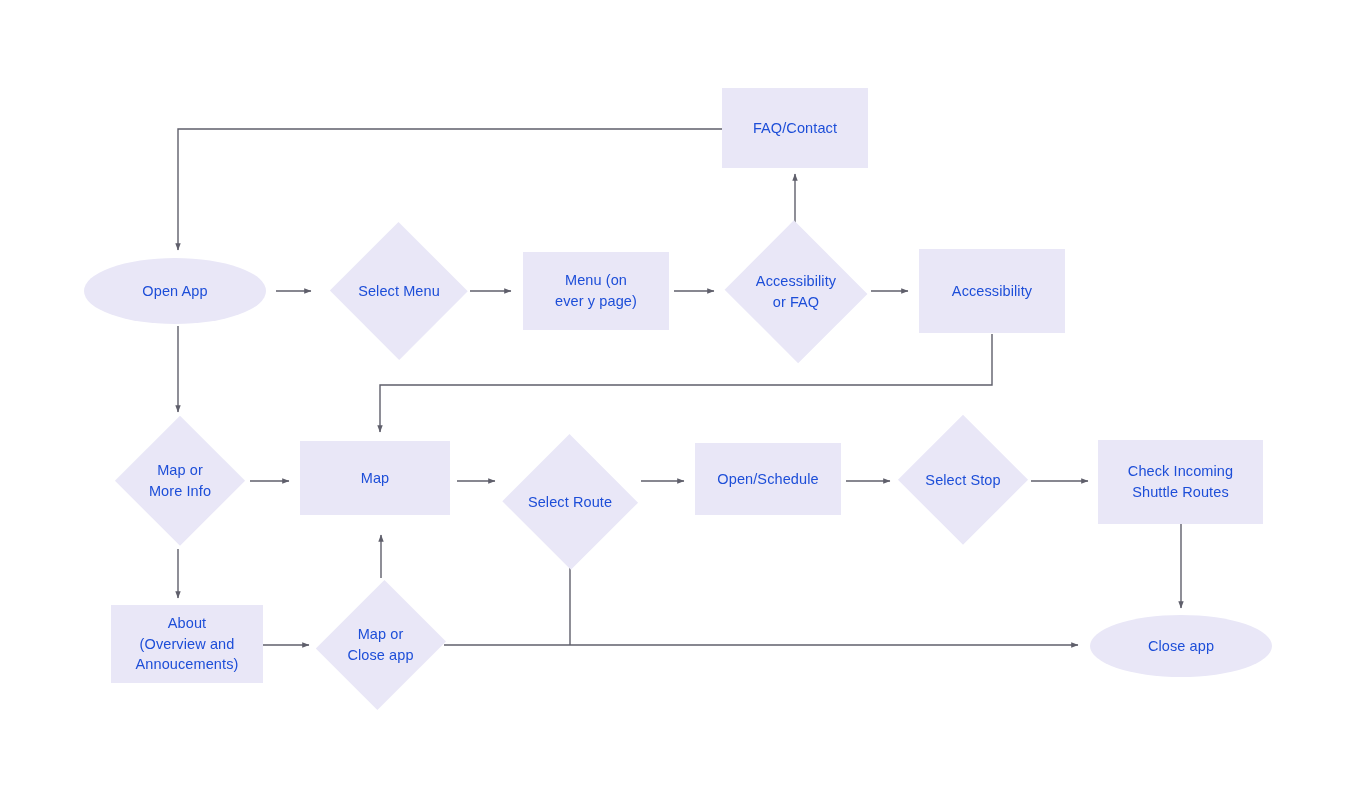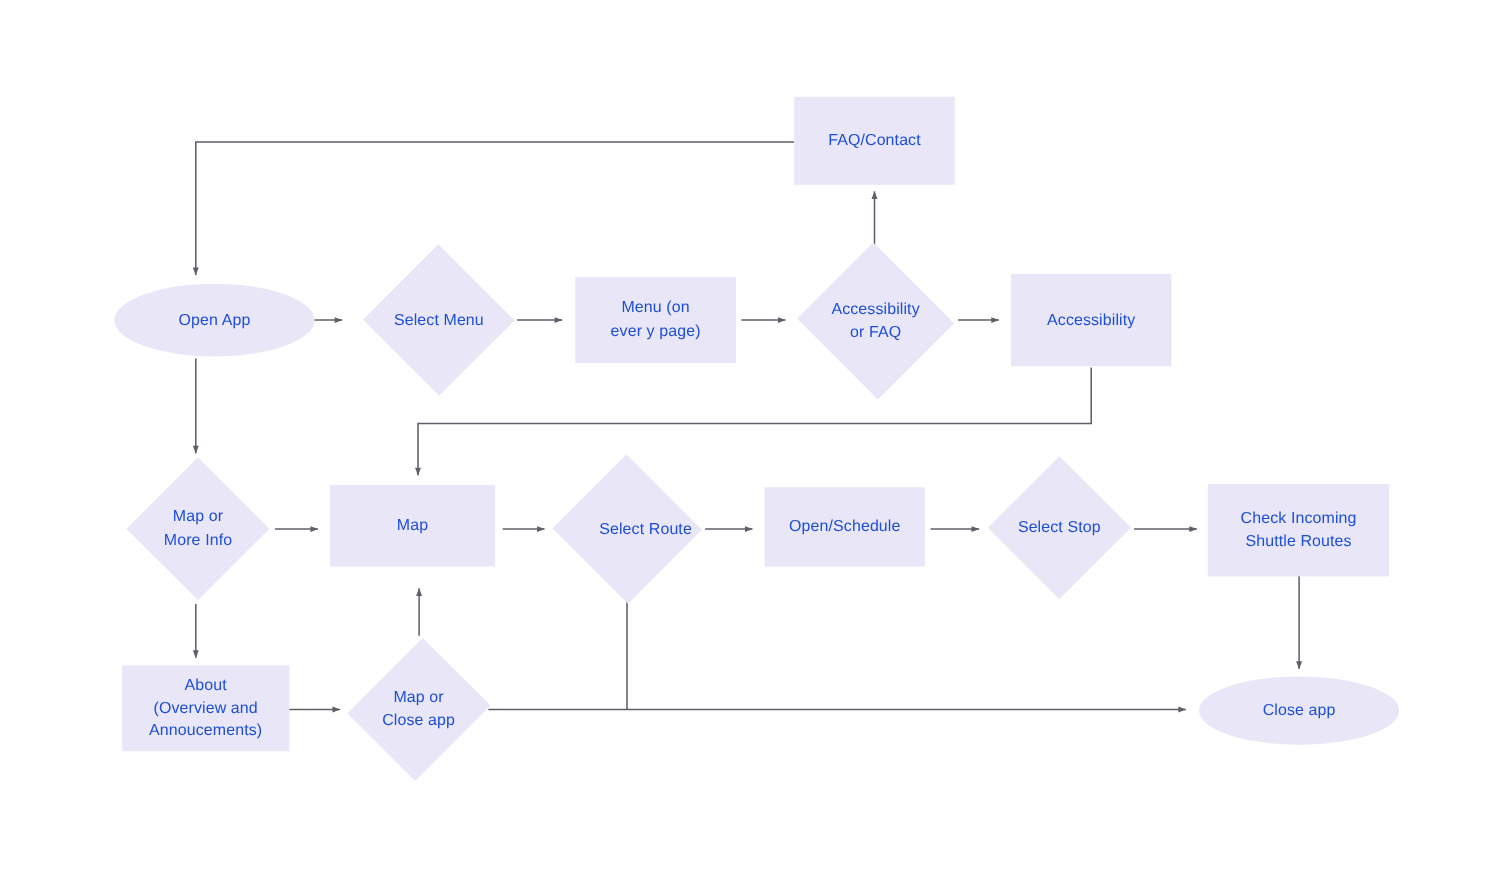--- a/index.html
+++ b/index.html
@@ -96,21 +96,21 @@
         <path d="M 381 578 L 381 535" fill="none" stroke="#5f5f6b" stroke-width="1.4" stroke-linecap="butt" stroke-linejoin="miter" marker-end="url(#arrowhead)"></path>
         <path d="M 444 645 L 1078 645" fill="none" stroke="#5f5f6b" stroke-width="1.4" stroke-linecap="butt" stroke-linejoin="miter" marker-end="url(#arrowhead)"></path>
         <path d="M 570 546 L 570 645" fill="none" stroke="#5f5f6b" stroke-width="1.4" stroke-linecap="butt" stroke-linejoin="miter"></path>
       </g>
   </svg>
 
   <div id="nodes-group">
       <div class="node rect" style="left: 722px; top: 88px; width: 146px; height: 80px;">
         <span class="label">FAQ/Contact</span>
       </div>
-      <div class="node ellipse" style="left: 104px; top: 258px; width: 182px; height: 66px;">
+      <div class="node ellipse" style="left: 84px; top: 258px; width: 182px; height: 66px;">
         <span class="label">Open App</span>
       </div>
       <div class="node diamond" style="left: 333px; top: 226px; width: 132px; height: 130px;">
         <div class="shape"></div>
         <span class="label">Select Menu</span>
       </div>
       <div class="node rect" style="left: 523px; top: 252px; width: 146px; height: 78px;">
         <span class="label">Menu (on
 ever y page)</span>
       </div>
@@ -123,21 +123,21 @@
         <span class="label">Accessibility</span>
       </div>
       <div class="node diamond" style="left: 118px; top: 419px; width: 124px; height: 124px;">
         <div class="shape"></div>
         <span class="label">Map or
 More Info</span>
       </div>
       <div class="node rect" style="left: 300px; top: 441px; width: 150px; height: 74px; justify-content: center;">
         <span class="label">Map</span>
       </div>
-      <div class="node diamond" style="left: 505px; top: 417px; width: 130px; height: 128px; justify-content: flex-end;">
+      <div class="node diamond" style="left: 505px; top: 438px; width: 130px; height: 128px;">
         <div class="shape"></div>
         <span class="label">Select Route</span>
       </div>
       <div class="node rect" style="left: 695px; top: 443px; width: 146px; height: 72px;">
         <span class="label">Open/Schedule</span>
       </div>
       <div class="node diamond" style="left: 901px; top: 418px; width: 124px; height: 124px; align-items: center;">
         <div class="shape"></div>
         <span class="label">Select Stop</span>
       </div>

